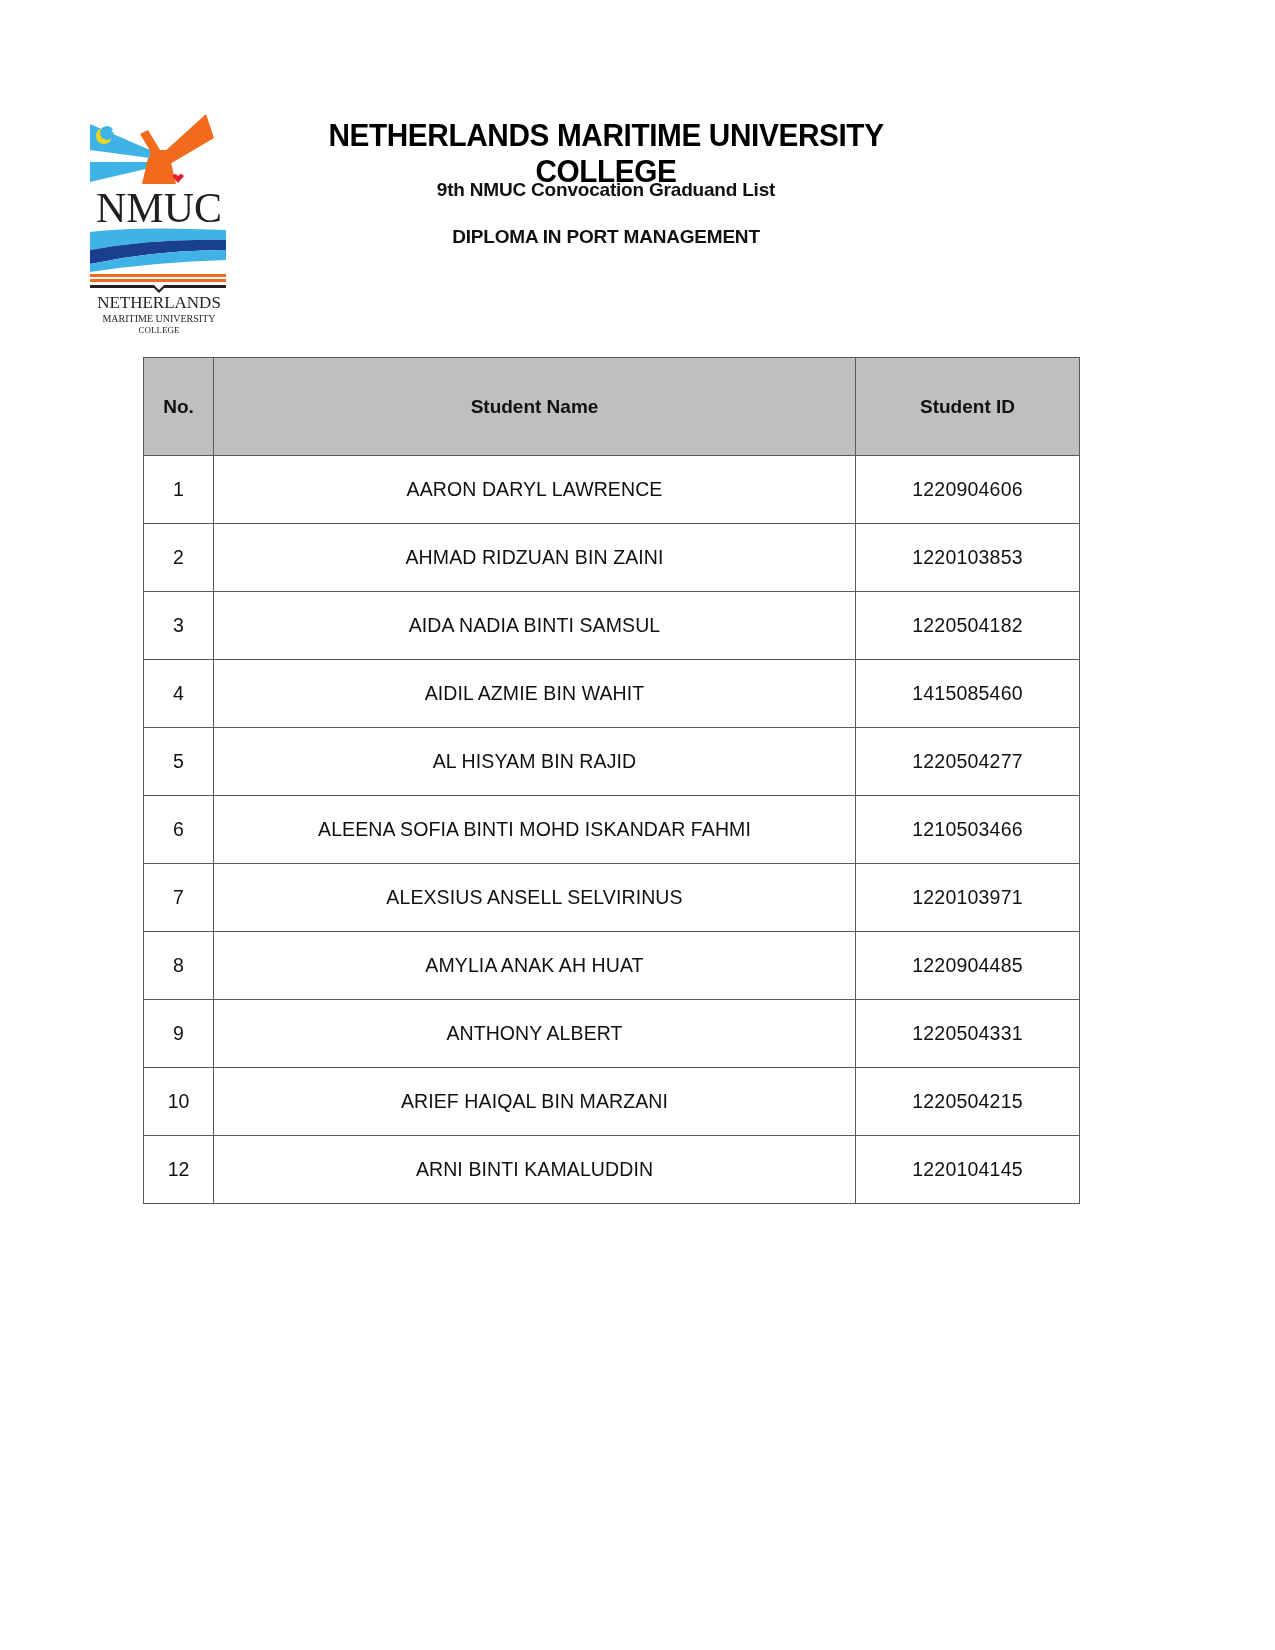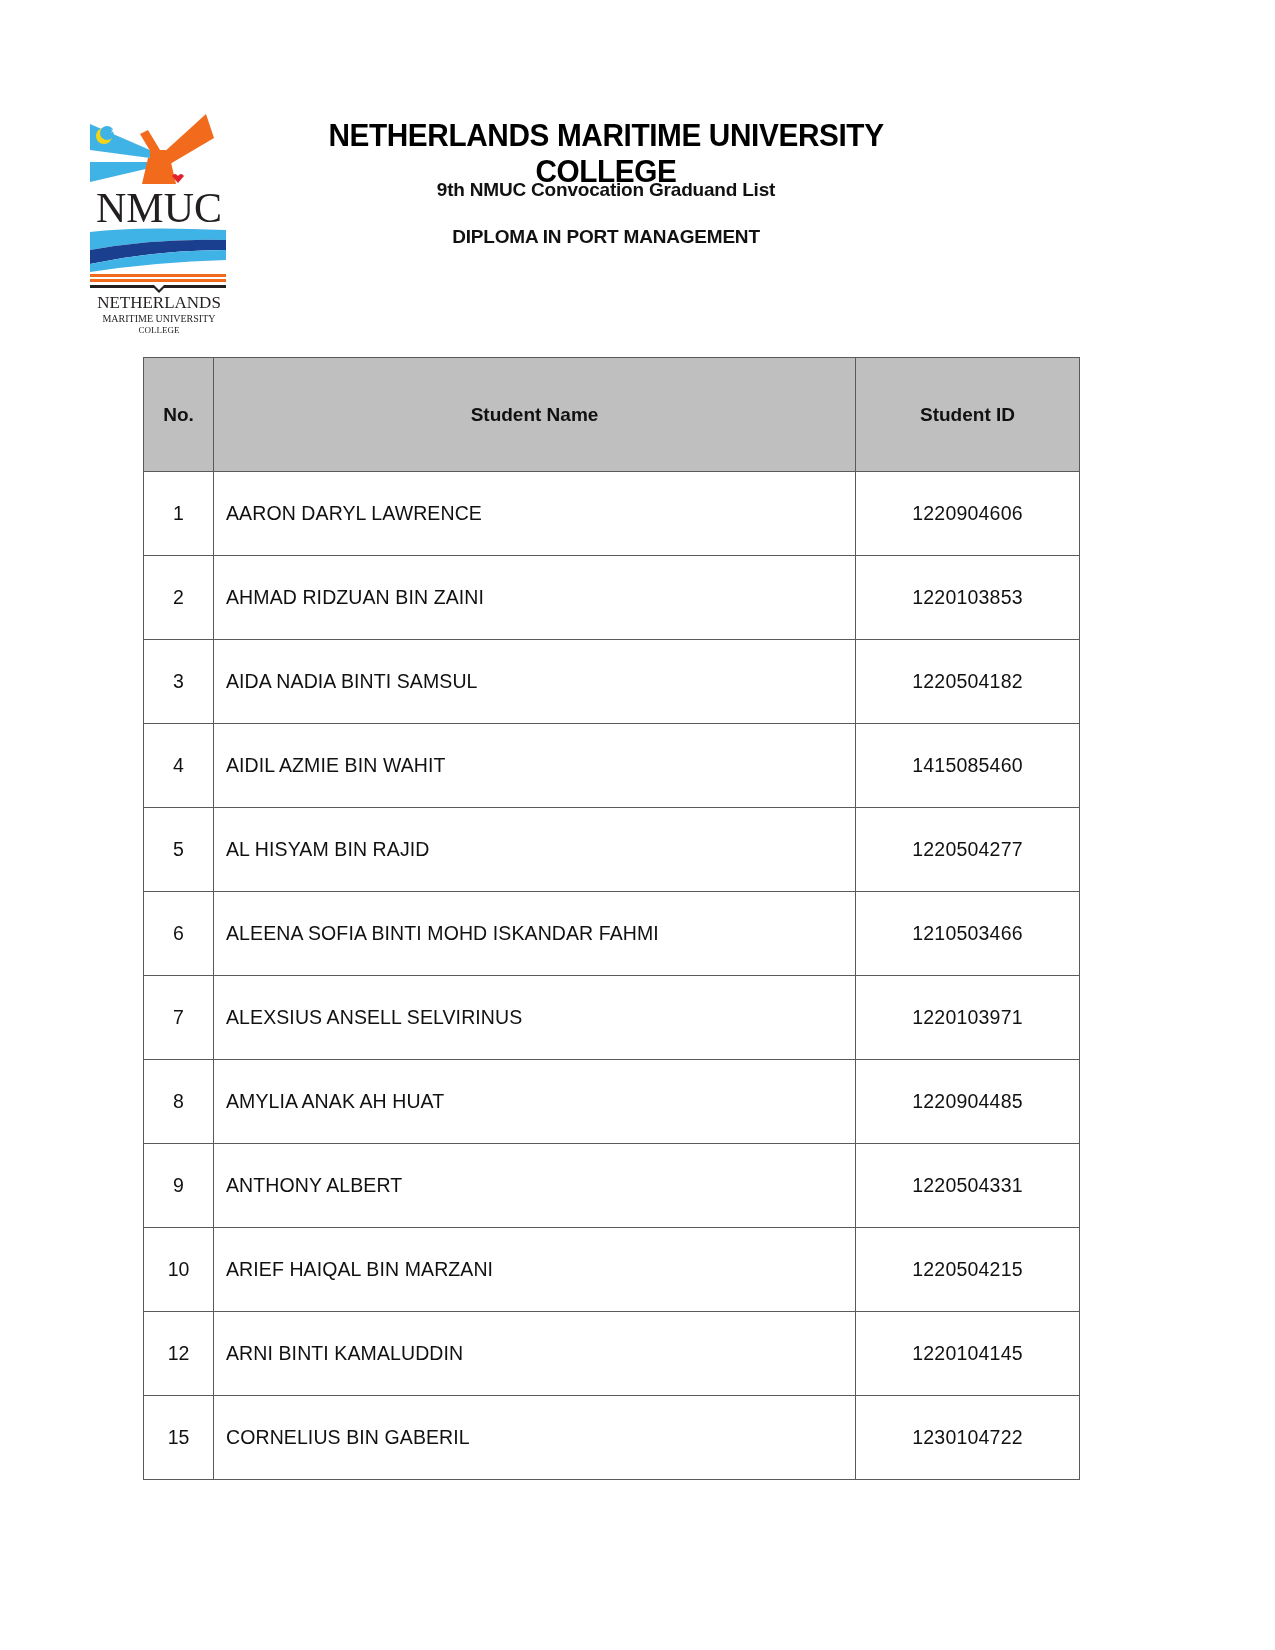--- a/index.html
+++ b/index.html
@@ -12,29 +12,29 @@
     .title { position: absolute; left: 240px; width: 732px; top: 118px; text-align: center;
              font-size: 31px; font-weight: bold; letter-spacing: -0.4px; color: #000;
              transform: scaleX(0.96); transform-origin: center; }
     .subtitle { position: absolute; left: 240px; width: 732px; text-align: center;
                 font-size: 19px; font-weight: bold; color: #111; letter-spacing: -0.2px; }
     .subtitle.s1 { top: 179px; }
     .subtitle.s2 { top: 226px; }
 
     table.grad { position: absolute; left: 143px; top: 357px; width: 936px;
                  border-collapse: collapse; table-layout: fixed; }
-    table.grad th, table.grad td { border: 1.5px solid #5a5a5a; padding: 12px; }
+    table.grad th, table.grad td { border: 1.5px solid #5a5a5a; padding: 4px; }
     table.grad thead th { background: #bfbfbf; height: 89px; font-size: 19px; font-weight: bold;
                           text-align: center; color: #111; }
     table.grad tbody td { height: 59px; font-size: 19.5px; color: #111; }
     col.c-no { width: 70px; }
     col.c-name { width: 642px; }
     col.c-id { width: 224px; }
     td.no { text-align: center; }
-    td.name { text-align: left; padding-left: 11px; letter-spacing: 0.1px; margin-top: 40px; }
+    td.name { text-align: center; padding-left: 11px; letter-spacing: 0.1px; margin-top: 40px; }
     td.sid { text-align: center; letter-spacing: 0.2px; }
   </style>
 </head>
 <body>
 
 <div class="logo">
   <svg viewBox="0 0 146 228">
 
     <polygon points="4,14 64,40 64,48 4,40" fill="#3fb3e6"></polygon>
     <polygon points="4,52 64,52 64,58 4,72" fill="#3fb3e6"></polygon>
@@ -132,19 +132,14 @@
     <tr>
         <td class="no">10</td>
         <td class="name">ARIEF HAIQAL BIN MARZANI</td>
         <td class="sid">1220504215</td>
       </tr>
     <tr>
         <td class="no">12</td>
         <td class="name">ARNI BINTI KAMALUDDIN</td>
         <td class="sid">1220104145</td>
       </tr>
-    <tr>
-        <td class="no">15</td>
-        <td class="name">CORNELIUS BIN GABERIL</td>
-        <td class="sid">1230104722</td>
-      </tr>
   </tbody>
 </table>
 
 </body></html>

